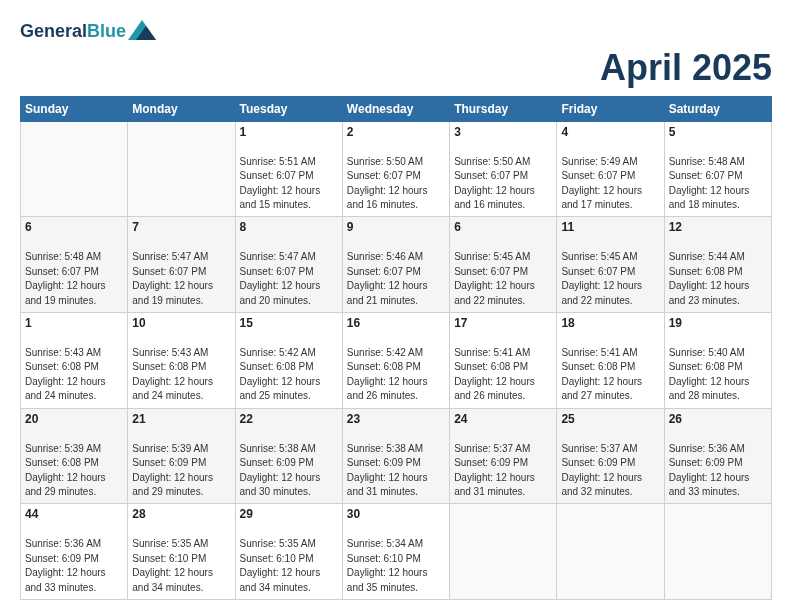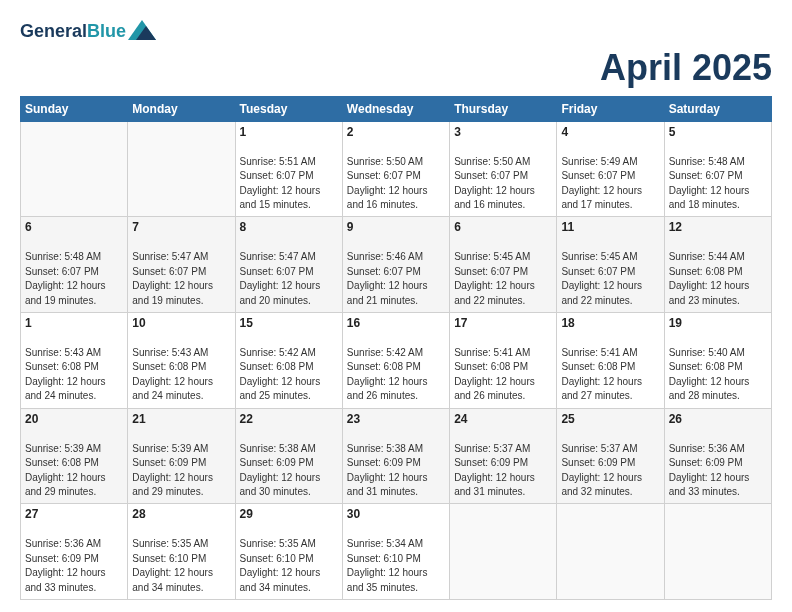--- a/index.html
+++ b/index.html
@@ -329,21 +329,21 @@
           <td>
             <span class="day-number">26</span>
             <div class="day-info" style="white-space: pre-line;">Sunrise: 5:36 AM
 Sunset: 6:09 PM
 Daylight: 12 hours
 and 33 minutes.</div>
           </td>
         </tr>
         <tr>
           <td>
-            <span class="day-number">27</span>
+            <span class="day-number">44</span>
             <div class="day-info" style="white-space: pre-line;">Sunrise: 5:36 AM
 Sunset: 6:09 PM
 Daylight: 12 hours
 and 33 minutes.</div>
           </td>
           <td>
             <span class="day-number">28</span>
             <div class="day-info" style="white-space: pre-line;">Sunrise: 5:35 AM
 Sunset: 6:10 PM
 Daylight: 12 hours

